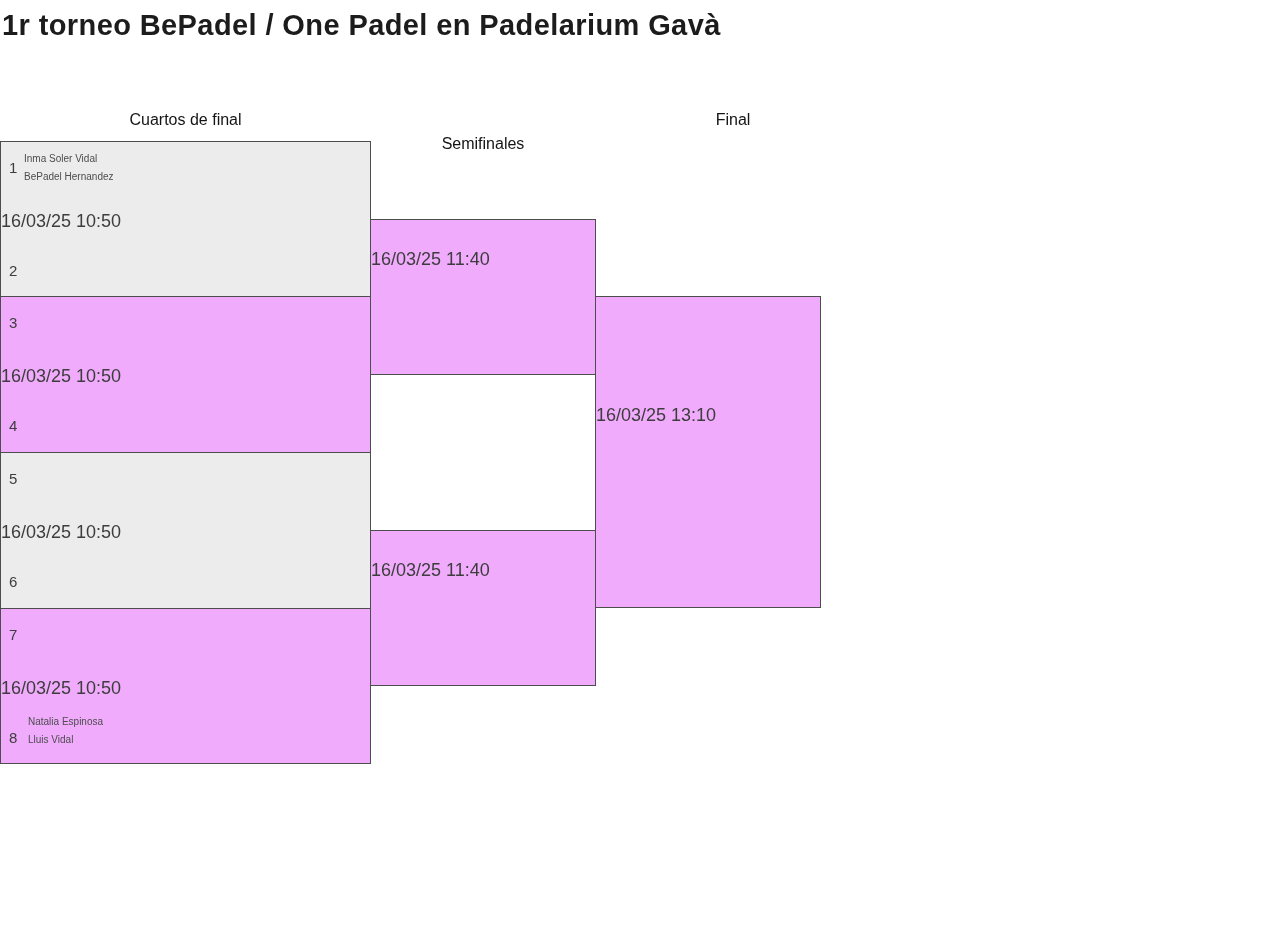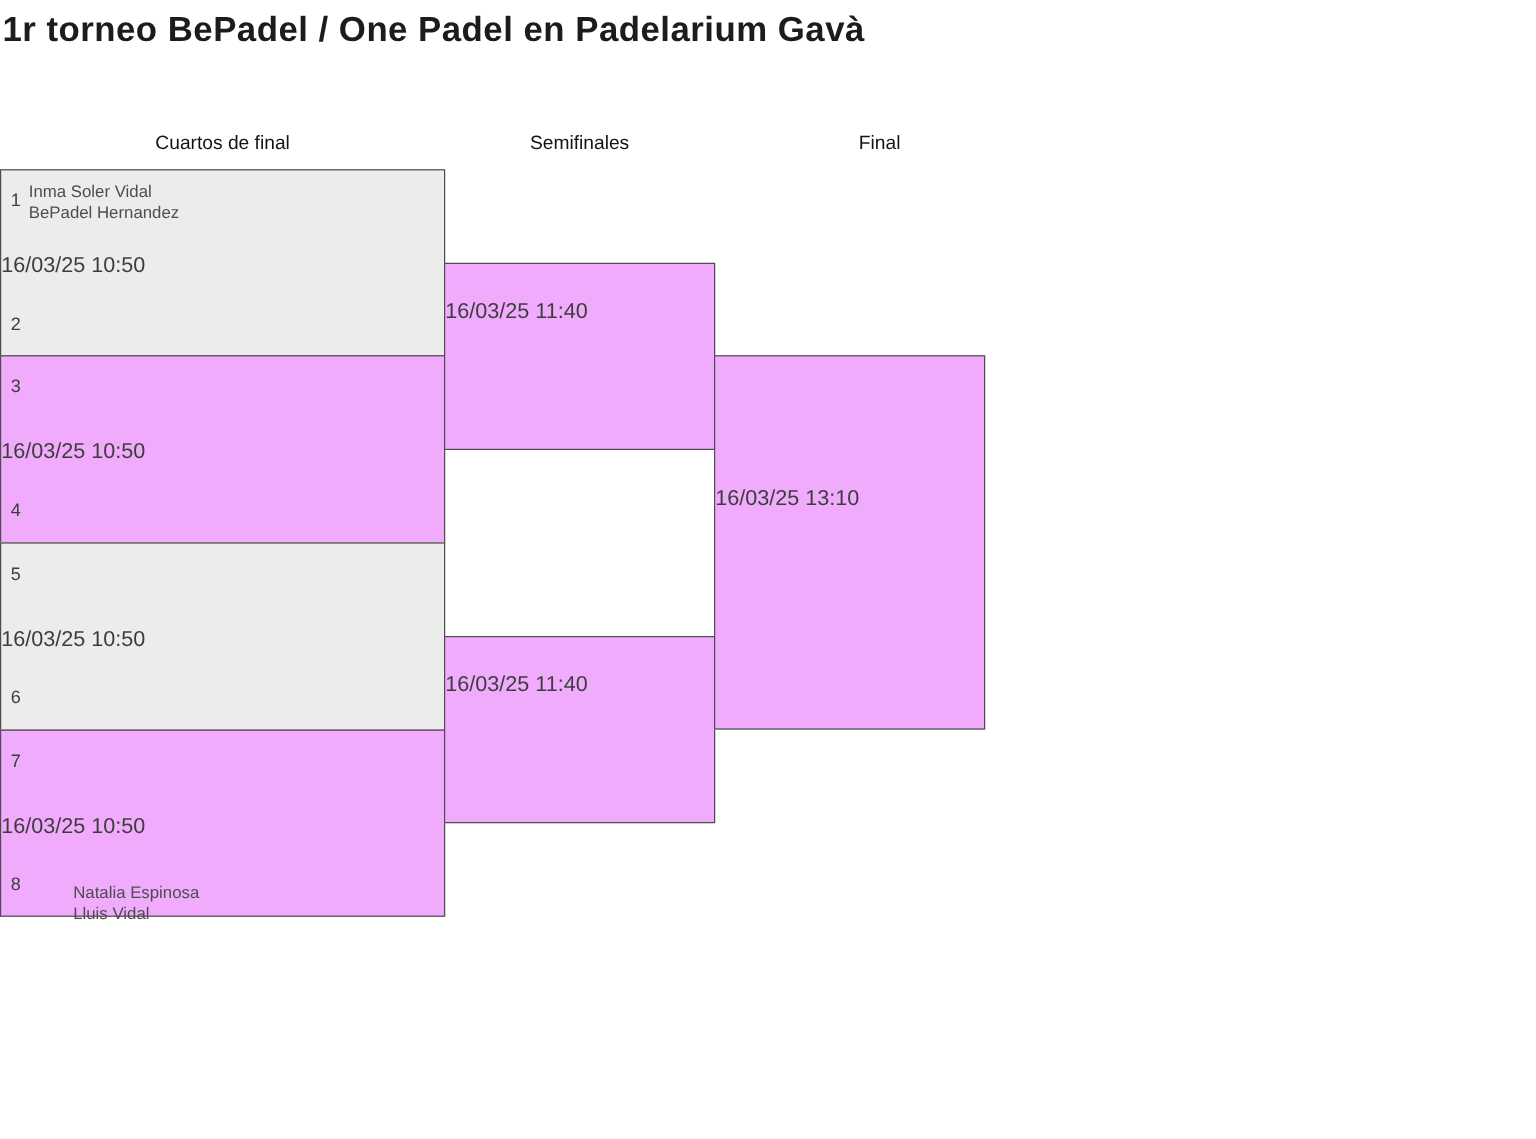--- a/index.html
+++ b/index.html
@@ -49,27 +49,27 @@
     position: absolute;
     left: 8px;
     font-size: 15px;
     line-height: 18px;
     color: #3d3d3d;
   }
   .seed-top { top: 17px; }
   .seed-bottom { top: 120px; }
   .team {
     position: absolute;
-    font-size: 14px;
+    font-size: 10px;
     line-height: 18px;
     color: #4d4d4d;
     white-space: nowrap;
   }
   .team-top { left: 23px; top: 8px; }
-  .team-bottom { left: 27px; top: 125px; margin-left: 33px; }
+  .team-bottom { left: 27px; top: 104px; }
   .date {
     position: absolute;
     left: 0; right: 0;
     text-align: left;
     font-size: 18px;
     line-height: 18px;
     color: #3d3d3d;
     white-space: nowrap;
   }
   .date-qf { top: 70px; }
@@ -79,21 +79,21 @@
 </head>
 <body>
 
 <div class="page">
 
   <div class="header">
     <div class="title-line">1r torneo BePadel / One Padel en Padelarium Gavà</div>
   </div>
 
   <div class="col-header" style="left:0;width:371px;">Cuartos de final</div>
-  <div class="col-header" style="left:370px;width:226px;">Semifinales</div>
+  <div class="col-header" style="left:370px;width:226px;margin-top:24px;">Semifinales</div>
   <div class="col-header" style="left:620px;width:226px;">Final</div>
 
   <div class="match shaded" style="top:141px;height:156px;">
     <span class="seed seed-top">1</span>
     <div class="team team-top">
       <div>Inma Soler Vidal</div>
       <div>BePadel Hernandez</div>
     </div>
     <div class="date date-qf">16/03/25 10:50</div>
     <span class="seed seed-bottom">2</span>

